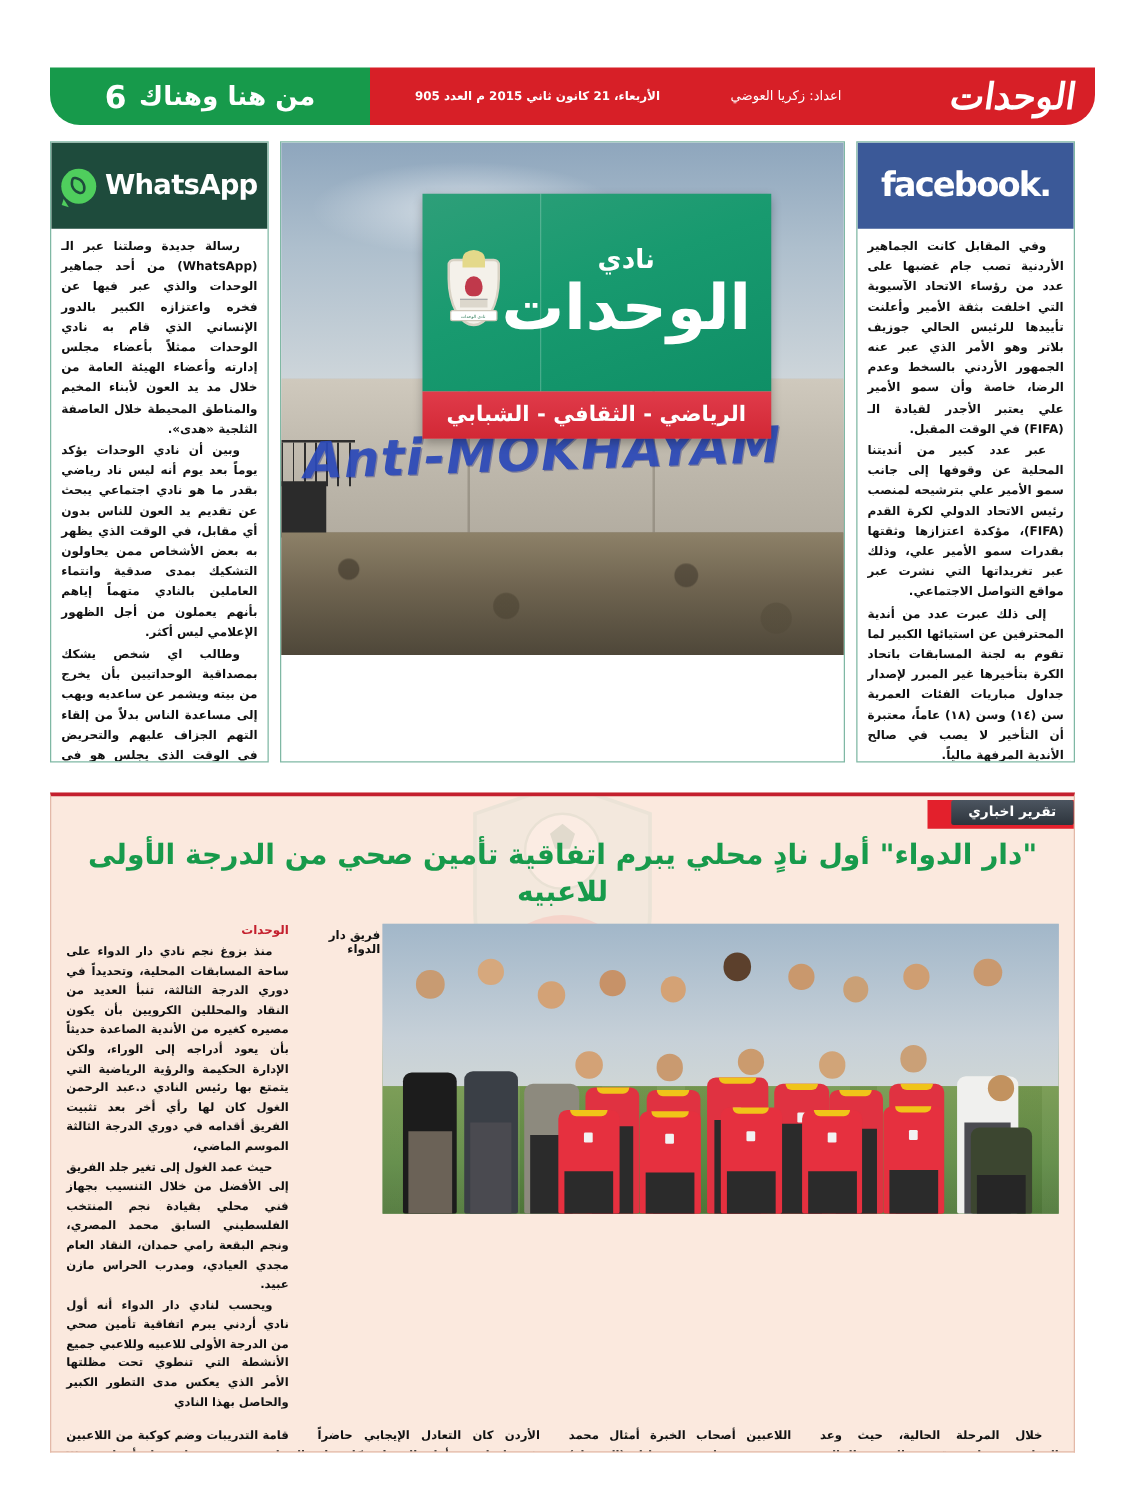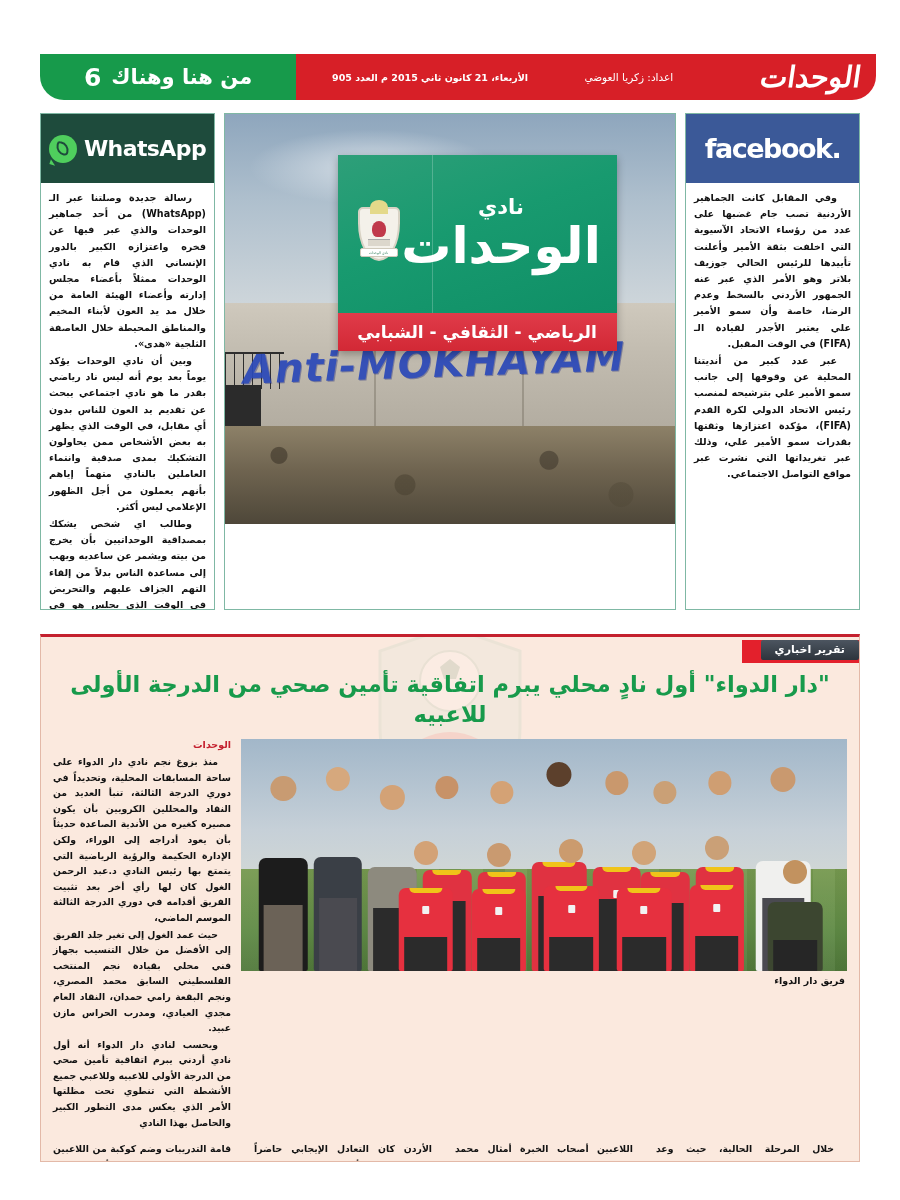--- a/index.html
+++ b/index.html
@@ -423,21 +423,21 @@
     line-height: 15.6px;
     text-align: justify;
     font-weight: bold;
     color: #111;
   }
   .art-col-right .body-text p { text-indent: 13px; margin-bottom: 1px;}
 
   .art-main {
     flex: 1;
     display: flex;
-    flex-direction: column;
+    flex-direction: row;
   }
 
   .team-photo {
     width: 100%;
     height: 232px;
     position: relative;
     overflow: hidden;
     background: linear-gradient(180deg,#9fb5c7 0%, #bcc8d2 34%, #7f9a66 55%, #6f9459 70%, #5f8a4c 100%);
   }
   .tp-sky{position:absolute;top:0;left:0;right:0;height:56%;background:linear-gradient(180deg,#a2b7c9 0%,#c6d0d8 70%,#cfd6d6 100%);}
@@ -538,20 +538,21 @@
       </div>
     </div>
 
     <div class="col-side">
       <div class="brand-bar brand-fb">
         <span class="fb-word">facebook.</span>
       </div>
       <div class="col-text">
         <p>وفي المقابل كانت الجماهير الأردنية تصب جام غضبها على عدد من رؤساء الاتحاد الآسيوية التي اخلفت بثقة الأمير وأعلنت تأييدها للرئيس الحالي جوزيف بلاتر وهو الأمر الذي عبر عنه الجمهور الأردني بالسخط وعدم الرضا، خاصة وأن سمو الأمير علي يعتبر الأجدر لقيادة الـ (FIFA) في الوقت المقبل.</p>
         <p>عبر عدد كبير من أنديتنا المحلية عن وقوفها إلى جانب سمو الأمير علي بترشيحه لمنصب رئيس الاتحاد الدولي لكرة القدم (FIFA)، مؤكدة اعتزازها وثقتها بقدرات سمو الأمير علي، وذلك عبر تغريداتها التي نشرت عبر مواقع التواصل الاجتماعي.</p>
+        <p>إلى ذلك عبرت عدد من أندية المحترفين عن استيائها الكبير لما تقوم به لجنة المسابقات باتحاد الكرة بتأخيرها غير المبرر لإصدار جداول مباريات الفئات العمرية سن (١٤) وسن (١٨) عاماً، معتبرة أن التأخير لا يصب في صالح الأندية المرفهة مالياً.</p>
       </div>
     </div>
   </div>
 
   <div class="article">
 
     <svg class="watermark" viewBox="0 0 180 210">
       <path d="M90 8 L160 32 L160 110 Q160 170 90 200 Q20 170 20 110 L20 32 Z" fill="#cfe6d8" stroke="#9dc9b2" stroke-width="3"></path>
       <circle cx="90" cy="62" r="30" fill="#ffffff" stroke="#8fb9a3" stroke-width="2"></circle>
       <path d="M90 40 l10 8 -4 12 h-12 l-4 -12 z" fill="#5f8f74"></path>

